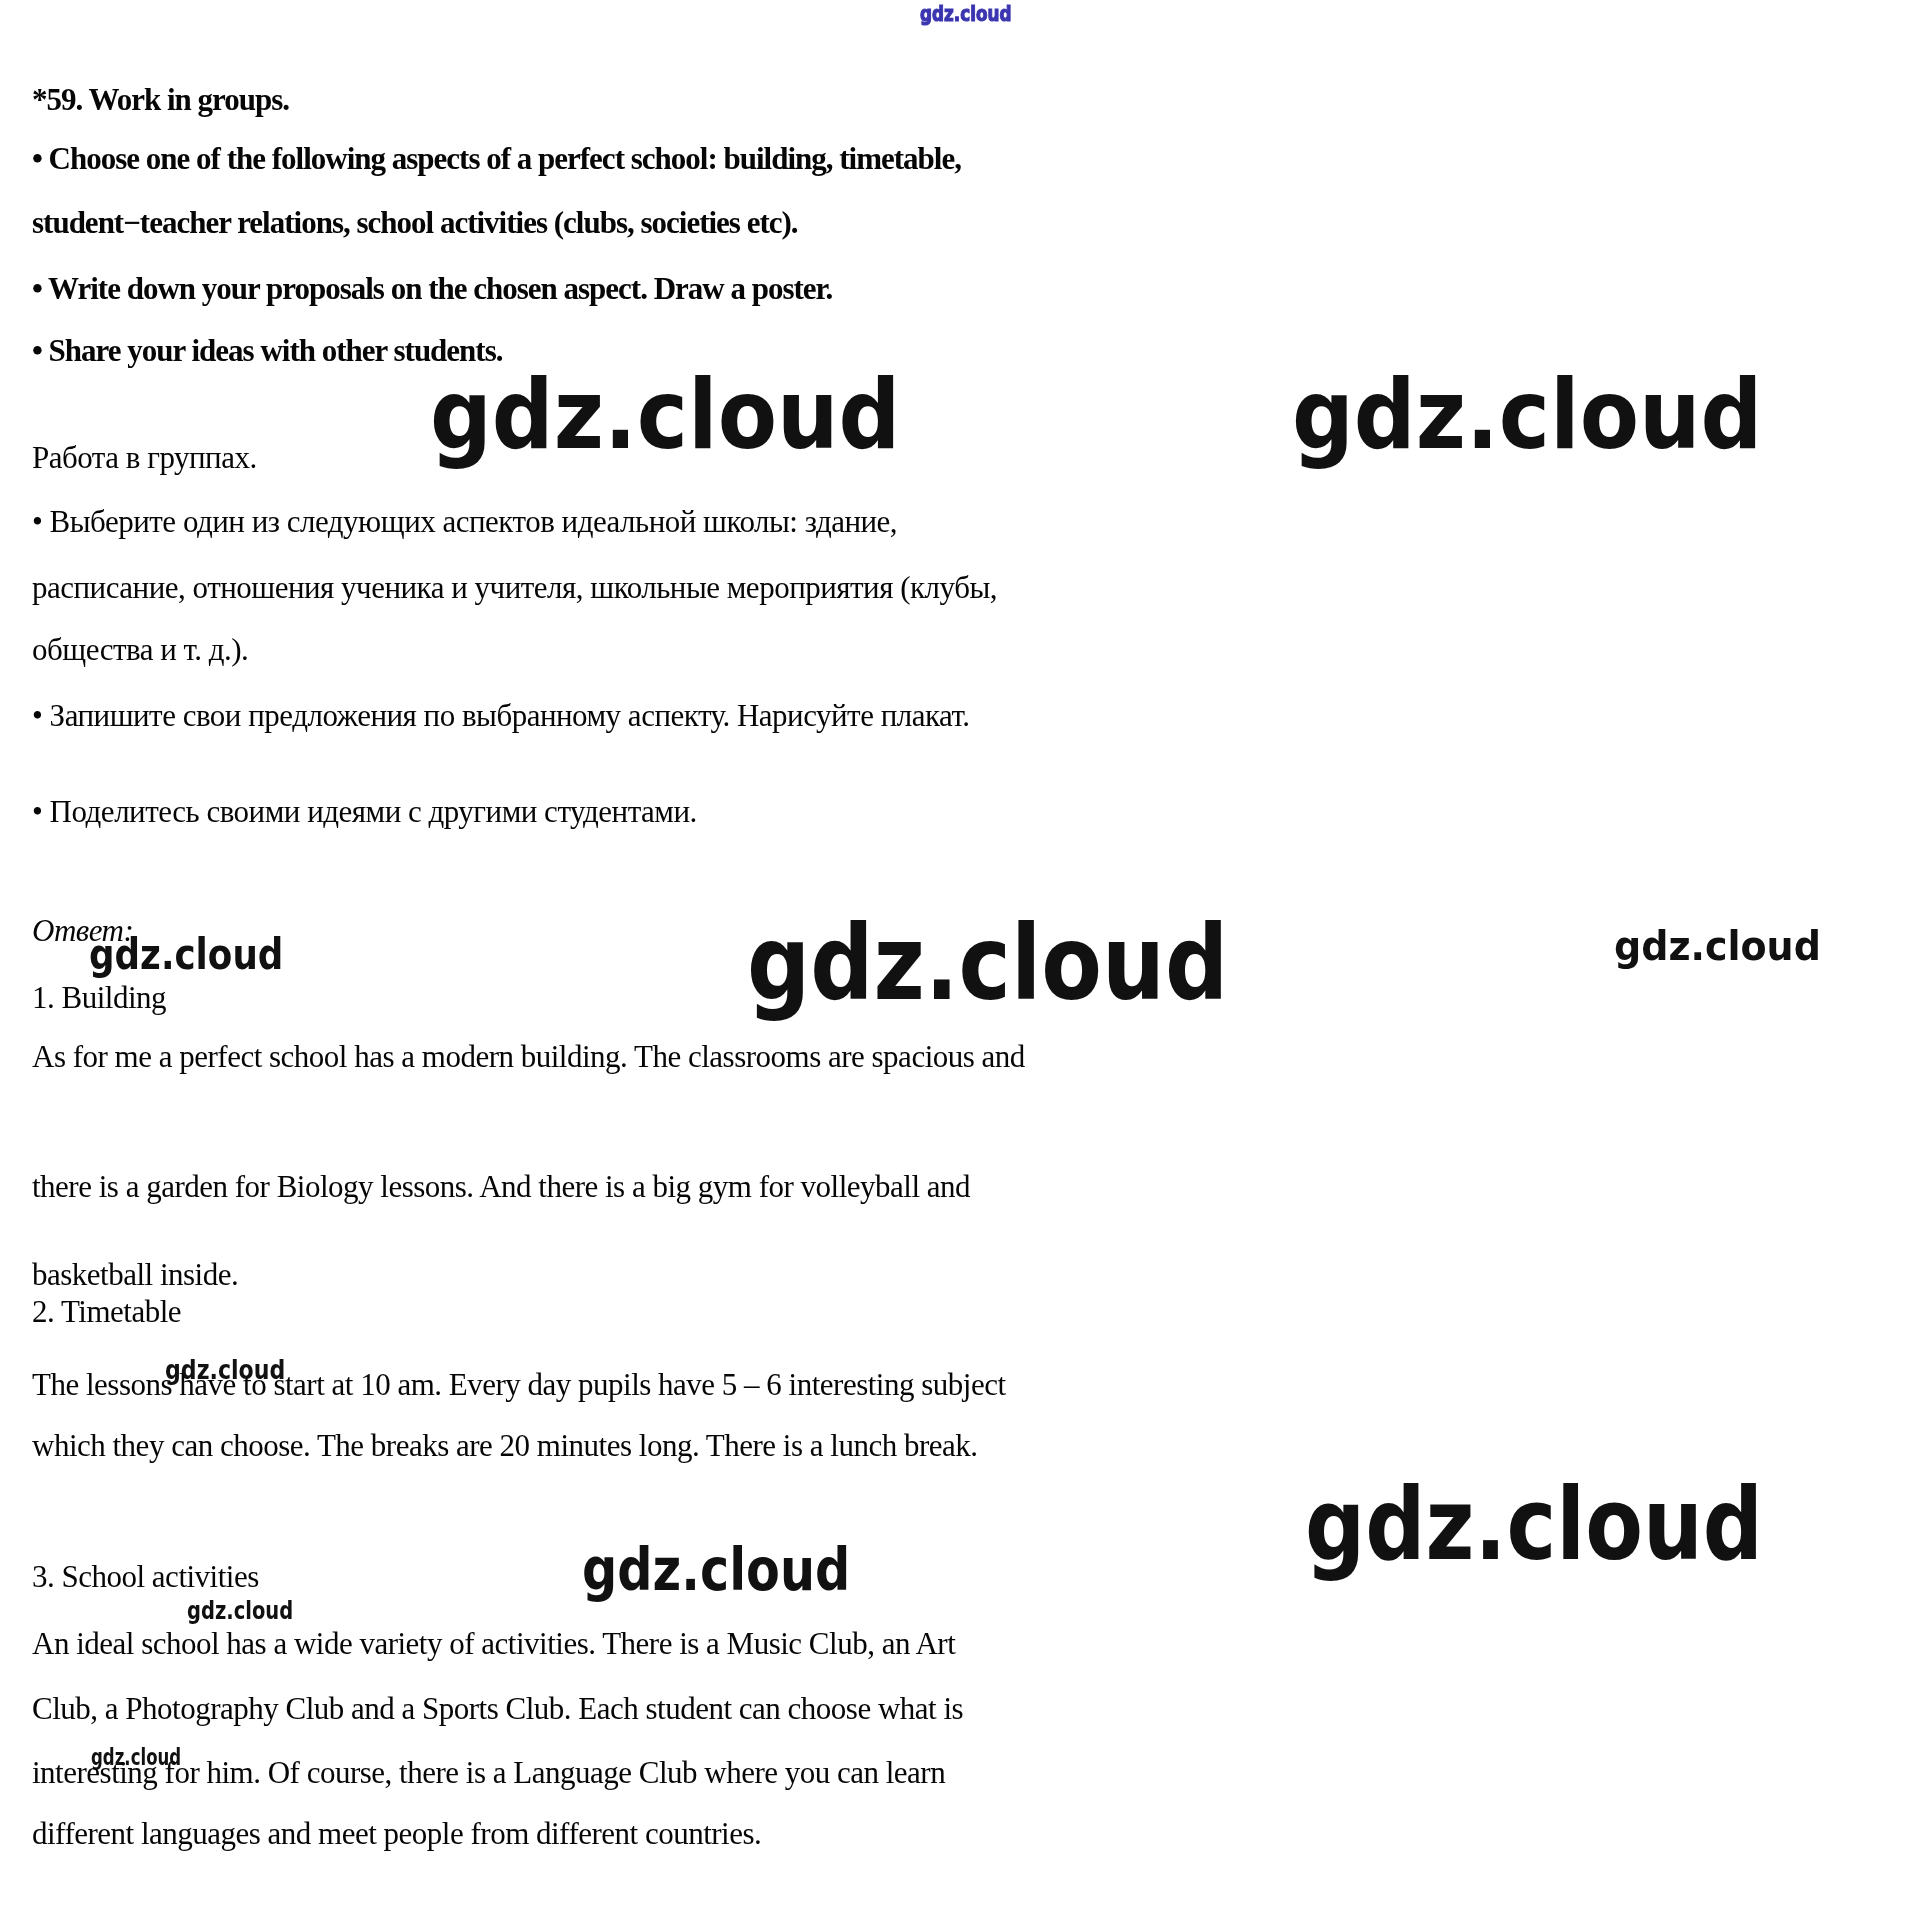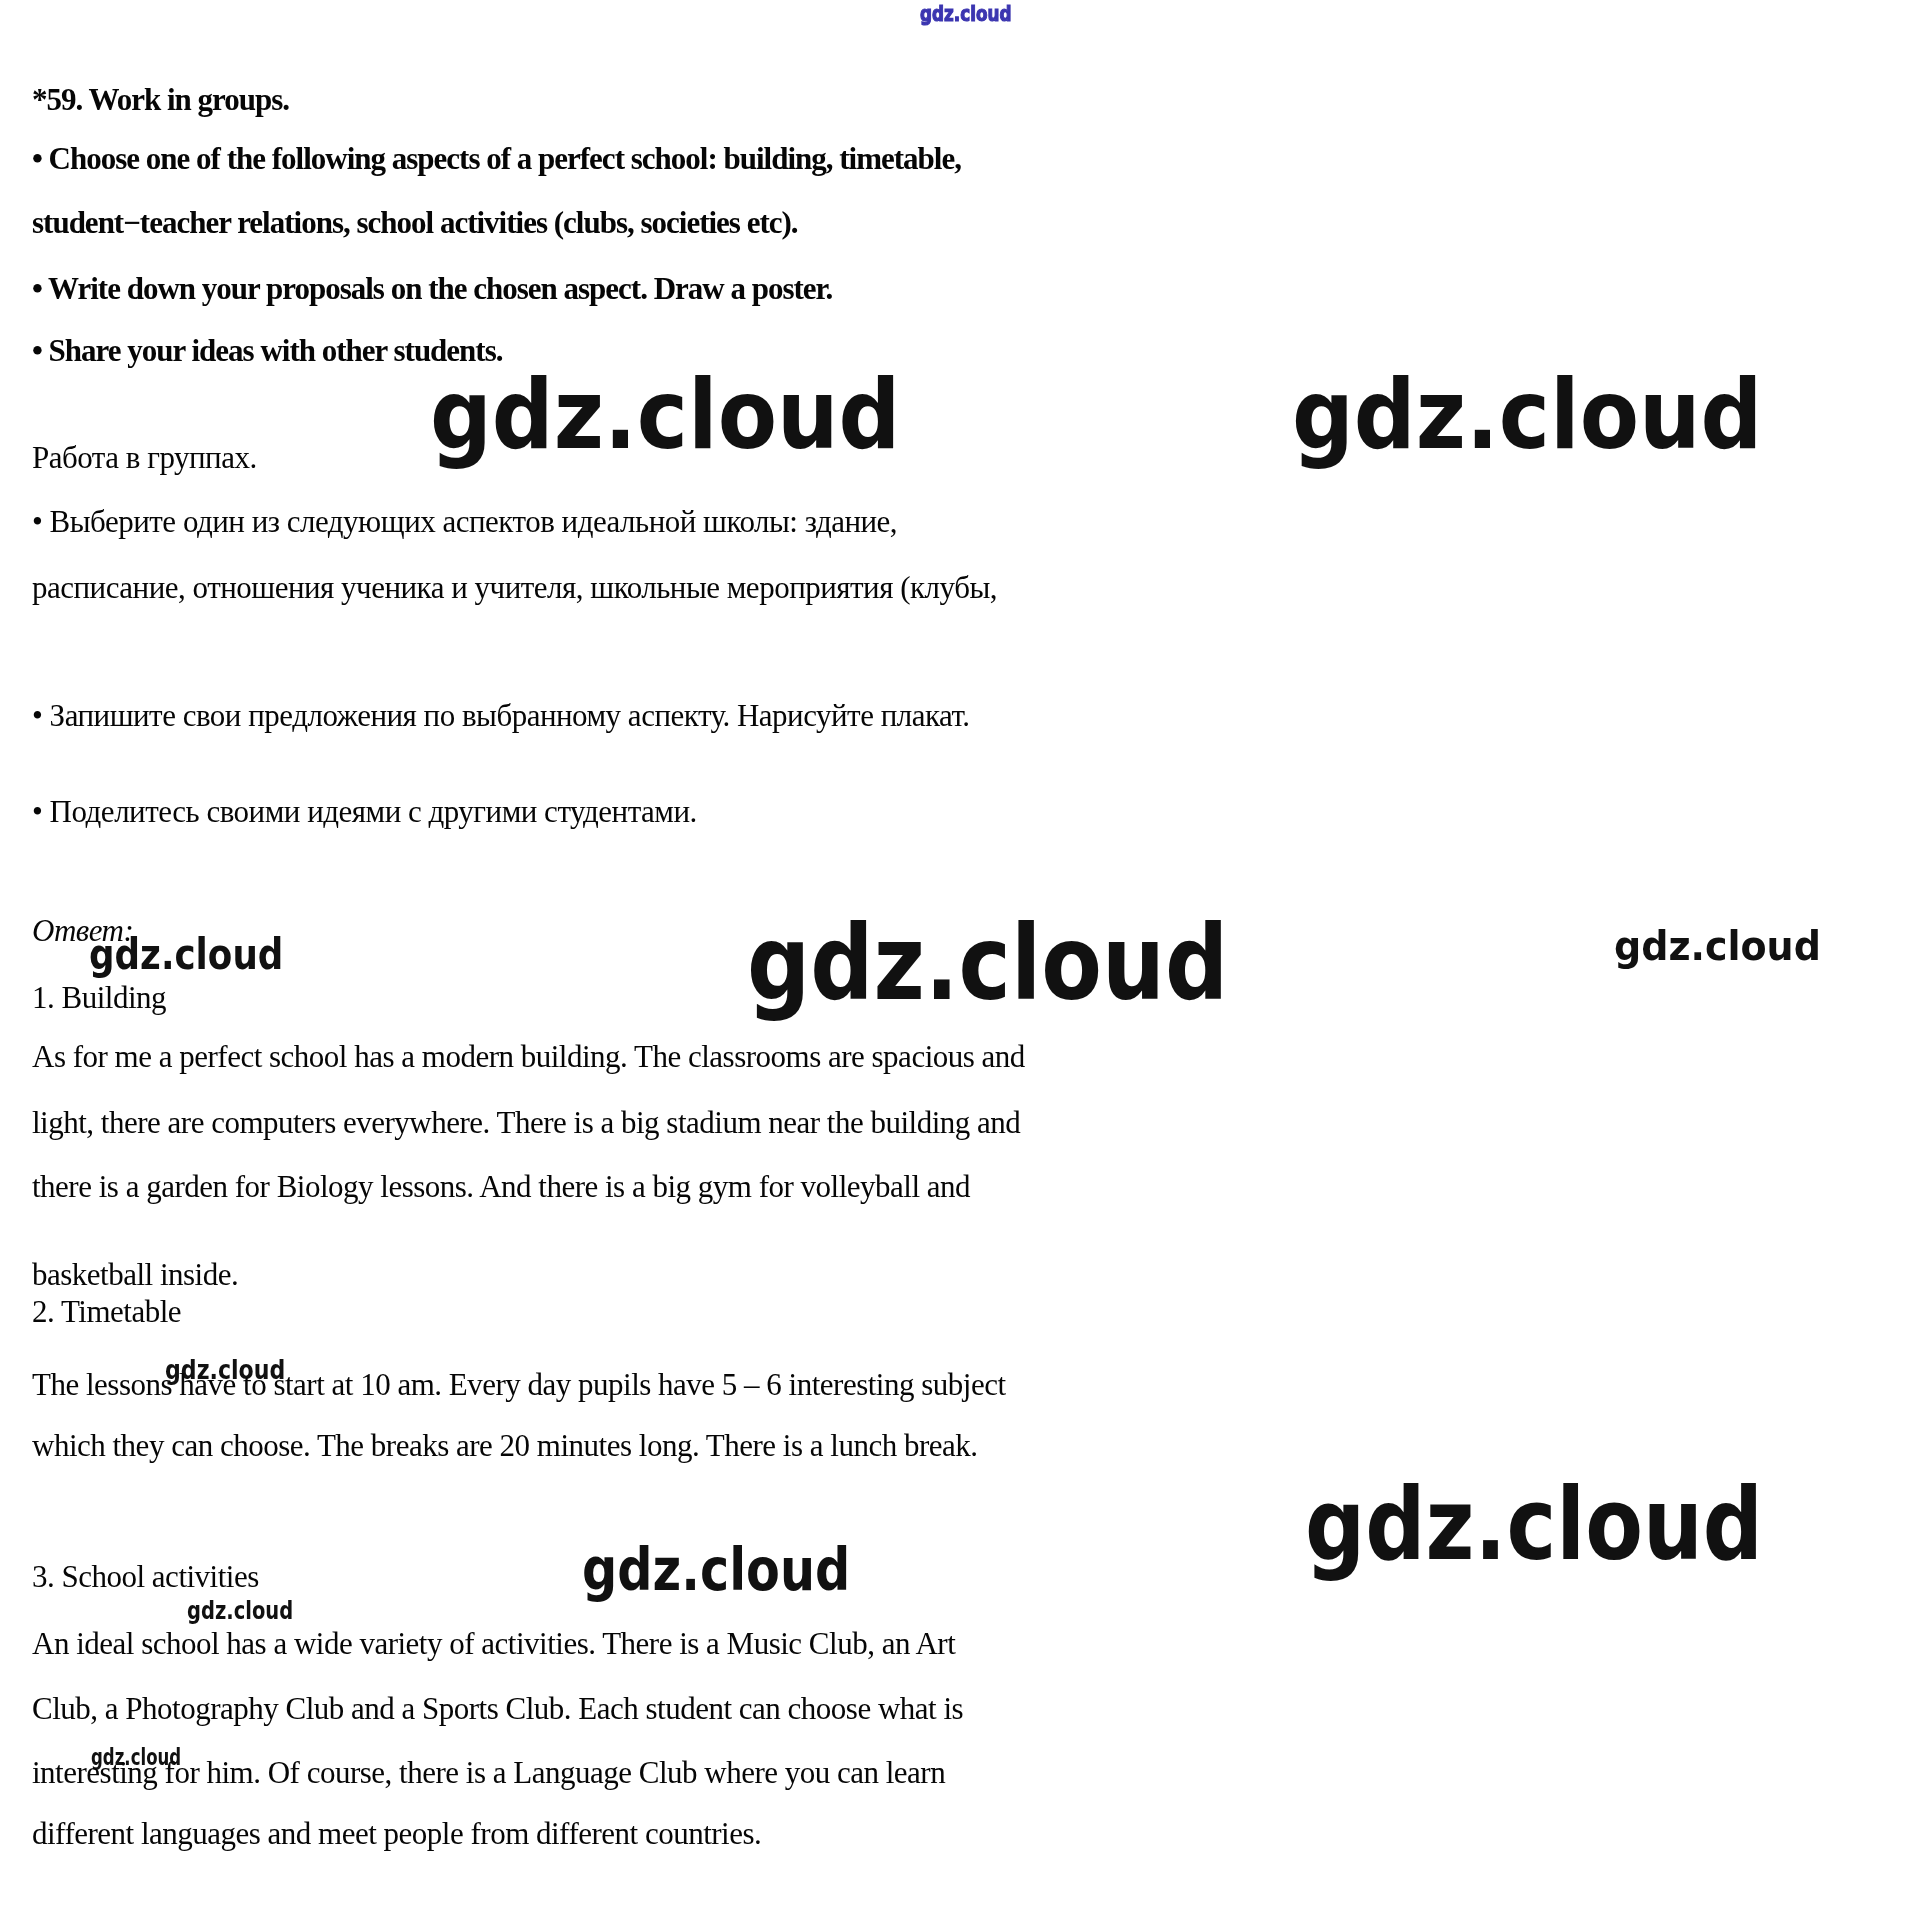--- a/index.html
+++ b/index.html
@@ -88,28 +88,28 @@
 
   <div class="line bold" style="top:84px">*59. Work in groups.</div>
   <div class="line bold" style="top:143px">• Choose one of the following aspects of a perfect school: building, timetable,</div>
   <div class="line bold" style="top:207px">student−teacher relations, school activities (clubs, societies etc).</div>
   <div class="line bold" style="top:273px">• Write down your proposals on the chosen aspect. Draw a poster.</div>
   <div class="line bold" style="top:335px">• Share your ideas with other students.</div>
 
   <div class="line" style="top:442px">Работа в группах.</div>
   <div class="line" style="top:506px">• Выберите один из следующих аспектов идеальной школы: здание,</div>
   <div class="line" style="top:572px">расписание, отношения ученика и учителя, школьные мероприятия (клубы,</div>
+  <div class="line" style="top:634px">общества и т. д.).</div>
   <div class="line" style="top:700px">• Запишите свои предложения по выбранному аспекту. Нарисуйте плакат.</div>
   <div class="line" style="top:796px">• Поделитесь своими идеями с другими студентами.</div>
 
   <div class="line italic" style="top:871px">Ответ:</div>
 
   <div class="line" style="top:982px">1. Building</div>
   <div class="line" style="top:1041px">As for me a perfect school has a modern building. The classrooms are spacious and</div>
-  <div class="line" style="top:1107px">light, there are computers everywhere. There is a big stadium near the building and</div>
   <div class="line" style="top:1171px">there is a garden for Biology lessons. And there is a big gym for volleyball and</div>
   <div class="line" style="top:1259px">basketball inside.</div>
 
   <div class="line" style="top:1296px">2. Timetable</div>
   <div class="line" style="top:1369px">The lessons have to start at 10 am. Every day pupils have 5 – 6 interesting subject</div>
   <div class="line" style="top:1430px">which they can choose. The breaks are 20 minutes long. There is a lunch break.</div>
 
   <div class="line" style="top:1561px">3. School activities</div>
   <div class="line" style="top:1628px">An ideal school has a wide variety of activities. There is a Music Club, an Art</div>
   <div class="line" style="top:1693px">Club, a Photography Club and a Sports Club. Each student can choose what is</div>

